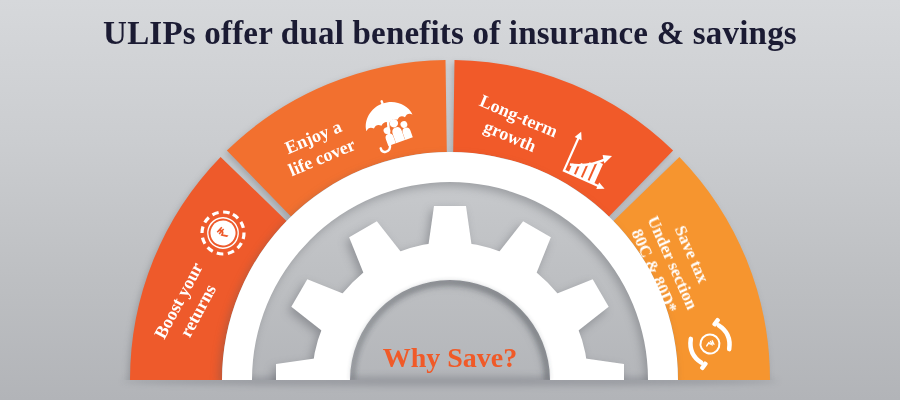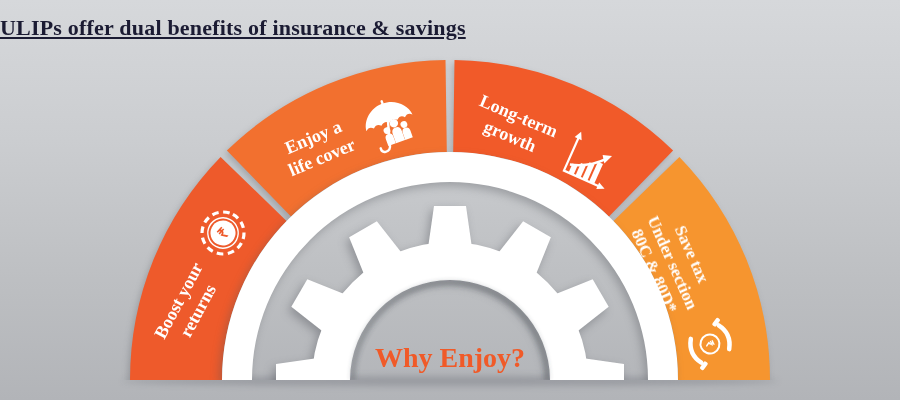--- a/index.html
+++ b/index.html
@@ -5,21 +5,21 @@
   html,body{margin:0;padding:0;}
   .stage{
     position:relative;
     width:900px;height:400px;
     overflow:hidden;
     background:linear-gradient(180deg,#d6d8db 0%,#cbcdd0 35%,#bdbfc2 70%,#b2b4b8 100%);
     font-family:"Liberation Serif", serif;
   }
   .page-title{
     position:absolute;left:0;top:15px;width:100%;
-    text-align:left;font-size:22px;font-weight:bold;letter-spacing:.2px;text-decoration:underline;
+    text-align:center;font-size:33px;font-weight:bold;letter-spacing:.2px;
   }
   .diagram-svg{position:absolute;left:0;top:0;}
   .seg-label{
     position:absolute;z-index:3;
     transform:translate(-50%,-50%) rotate(var(--rot));
     text-align:center;font-weight:bold;line-height:1.22;
     white-space:nowrap;
   }
   .seg-label span{display:block;}
   .center-label{
@@ -134,15 +134,15 @@
     <span>Long-term</span>
     <span>growth</span>
   </div>
 
   <div class="seg-label" style="left: 672px; top: 263px; font-size: 17px; --rot: 66deg; color: rgb(255, 255, 255);">
     <span>Save tax</span>
     <span>Under section</span>
     <span>80C &amp; 80D*</span>
   </div>
 
-  <div class="center-label" style="color: rgb(240, 90, 40);">Why Enjoy?</div>
+  <div class="center-label" style="color: rgb(240, 90, 40);">Why Save?</div>
 
 </div>
 
 </body></html>

